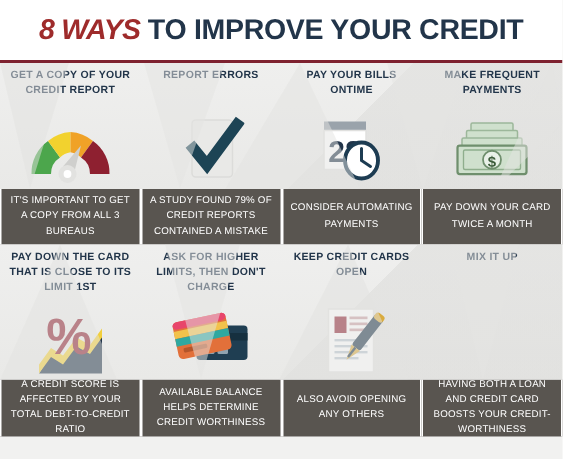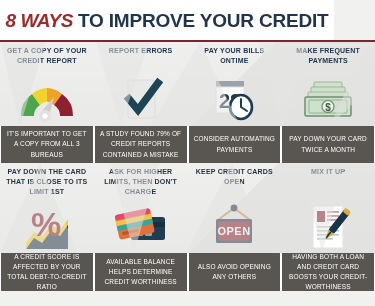--- a/index.html
+++ b/index.html
@@ -6,21 +6,21 @@
   body{
     width:375px;height:306px;overflow:hidden;
     background:#ffffff;
     font-family:"Liberation Sans", sans-serif;
     -webkit-font-smoothing:none;
   }
   .poster{position:relative;width:375px;height:306px;background:#f1f1f0;}
 
   
   .title-bar{
-    height:40px;width:334px;background:#ffffff;
+    height:40px;width:375px;background:#ffffff;
     display:flex;align-items:center;justify-content:center;
     box-sizing:border-box;
   }
   .title{
     font-size:19px;font-weight:bold;letter-spacing:-0.2px;
     white-space:nowrap;line-height:1;
   }
   .title .w8{color:#9e2b2b;font-style:italic;font-weight:bold;letter-spacing:-0.5px;}
   .title .rest{color:#22354a;}
   .title-rule{height:2px;width:375px;background:#7e2230;}
@@ -181,29 +181,20 @@
           <g transform="rotate(-12 26 22)">
             <rect x="6" y="8" width="36" height="25" rx="3" fill="#e2703a"></rect>
             <rect x="6" y="8" width="36" height="5" rx="3" fill="#e8456b"></rect>
             <rect x="6" y="14" width="36" height="5" fill="#f2c24b"></rect>
             <rect x="6" y="19" width="36" height="5" fill="#2fa8a0"></rect>
             <rect x="10" y="26" width="16" height="3" rx="1" fill="#b4552a"></rect>
           </g>
         </svg>
       </div>
 
-      <div class="iconcell">
-        <svg width="50" height="50" viewBox="0 0 50 50">
-          <path d="M25 6 L9 18 M25 6 L41 18" stroke="#c58f4a" stroke-width="2"></path>
-          <circle cx="25" cy="6" r="3.4" fill="#22354a"></circle>
-          <rect x="7" y="17" width="36" height="24" rx="1.5" fill="#22354a"></rect>
-          <rect x="9.5" y="19.5" width="31" height="19" rx="1" fill="#8e2030"></rect>
-          <text x="25" y="33" font-family="'Liberation Sans',sans-serif" font-size="11" font-weight="bold" letter-spacing="0.5" fill="#ffffff" text-anchor="middle">OPEN</text>
-        </svg>
-      </div>
 
       <div class="iconcell">
         <svg width="52" height="50" viewBox="0 0 52 50">
           <rect x="11" y="4" width="30" height="42" fill="#ffffff" stroke="#e2e2e0" stroke-width="1"></rect>
           <rect x="15" y="9" width="8" height="11" fill="#8e2030"></rect>
           <rect x="25" y="9" width="12" height="1.8" fill="#c9a0a4"></rect>
           <rect x="25" y="13" width="12" height="1.8" fill="#c9a0a4"></rect>
           <rect x="25" y="17" width="12" height="1.8" fill="#c9a0a4"></rect>
           <g fill="#b9c6cf">
             <rect x="15" y="24" width="22" height="1.6"></rect>

